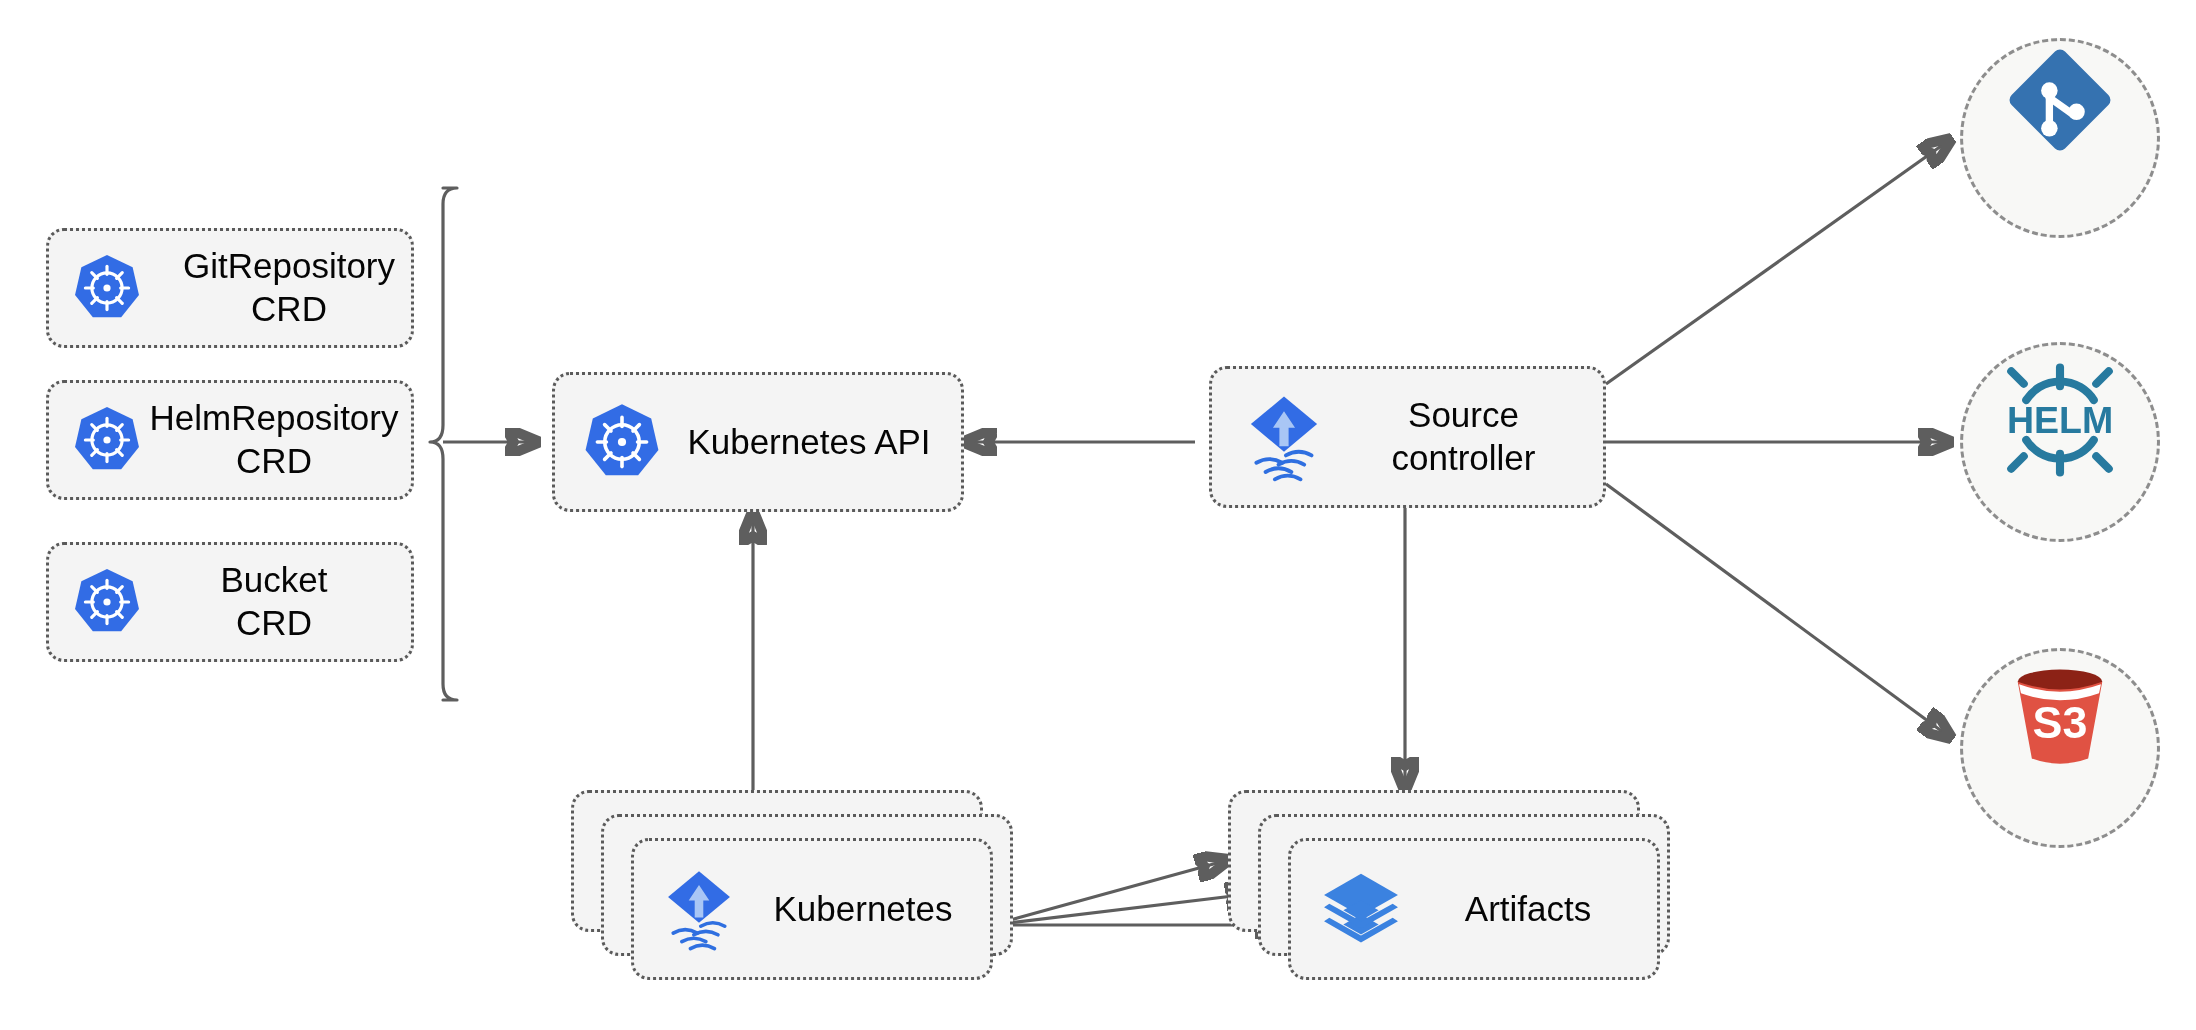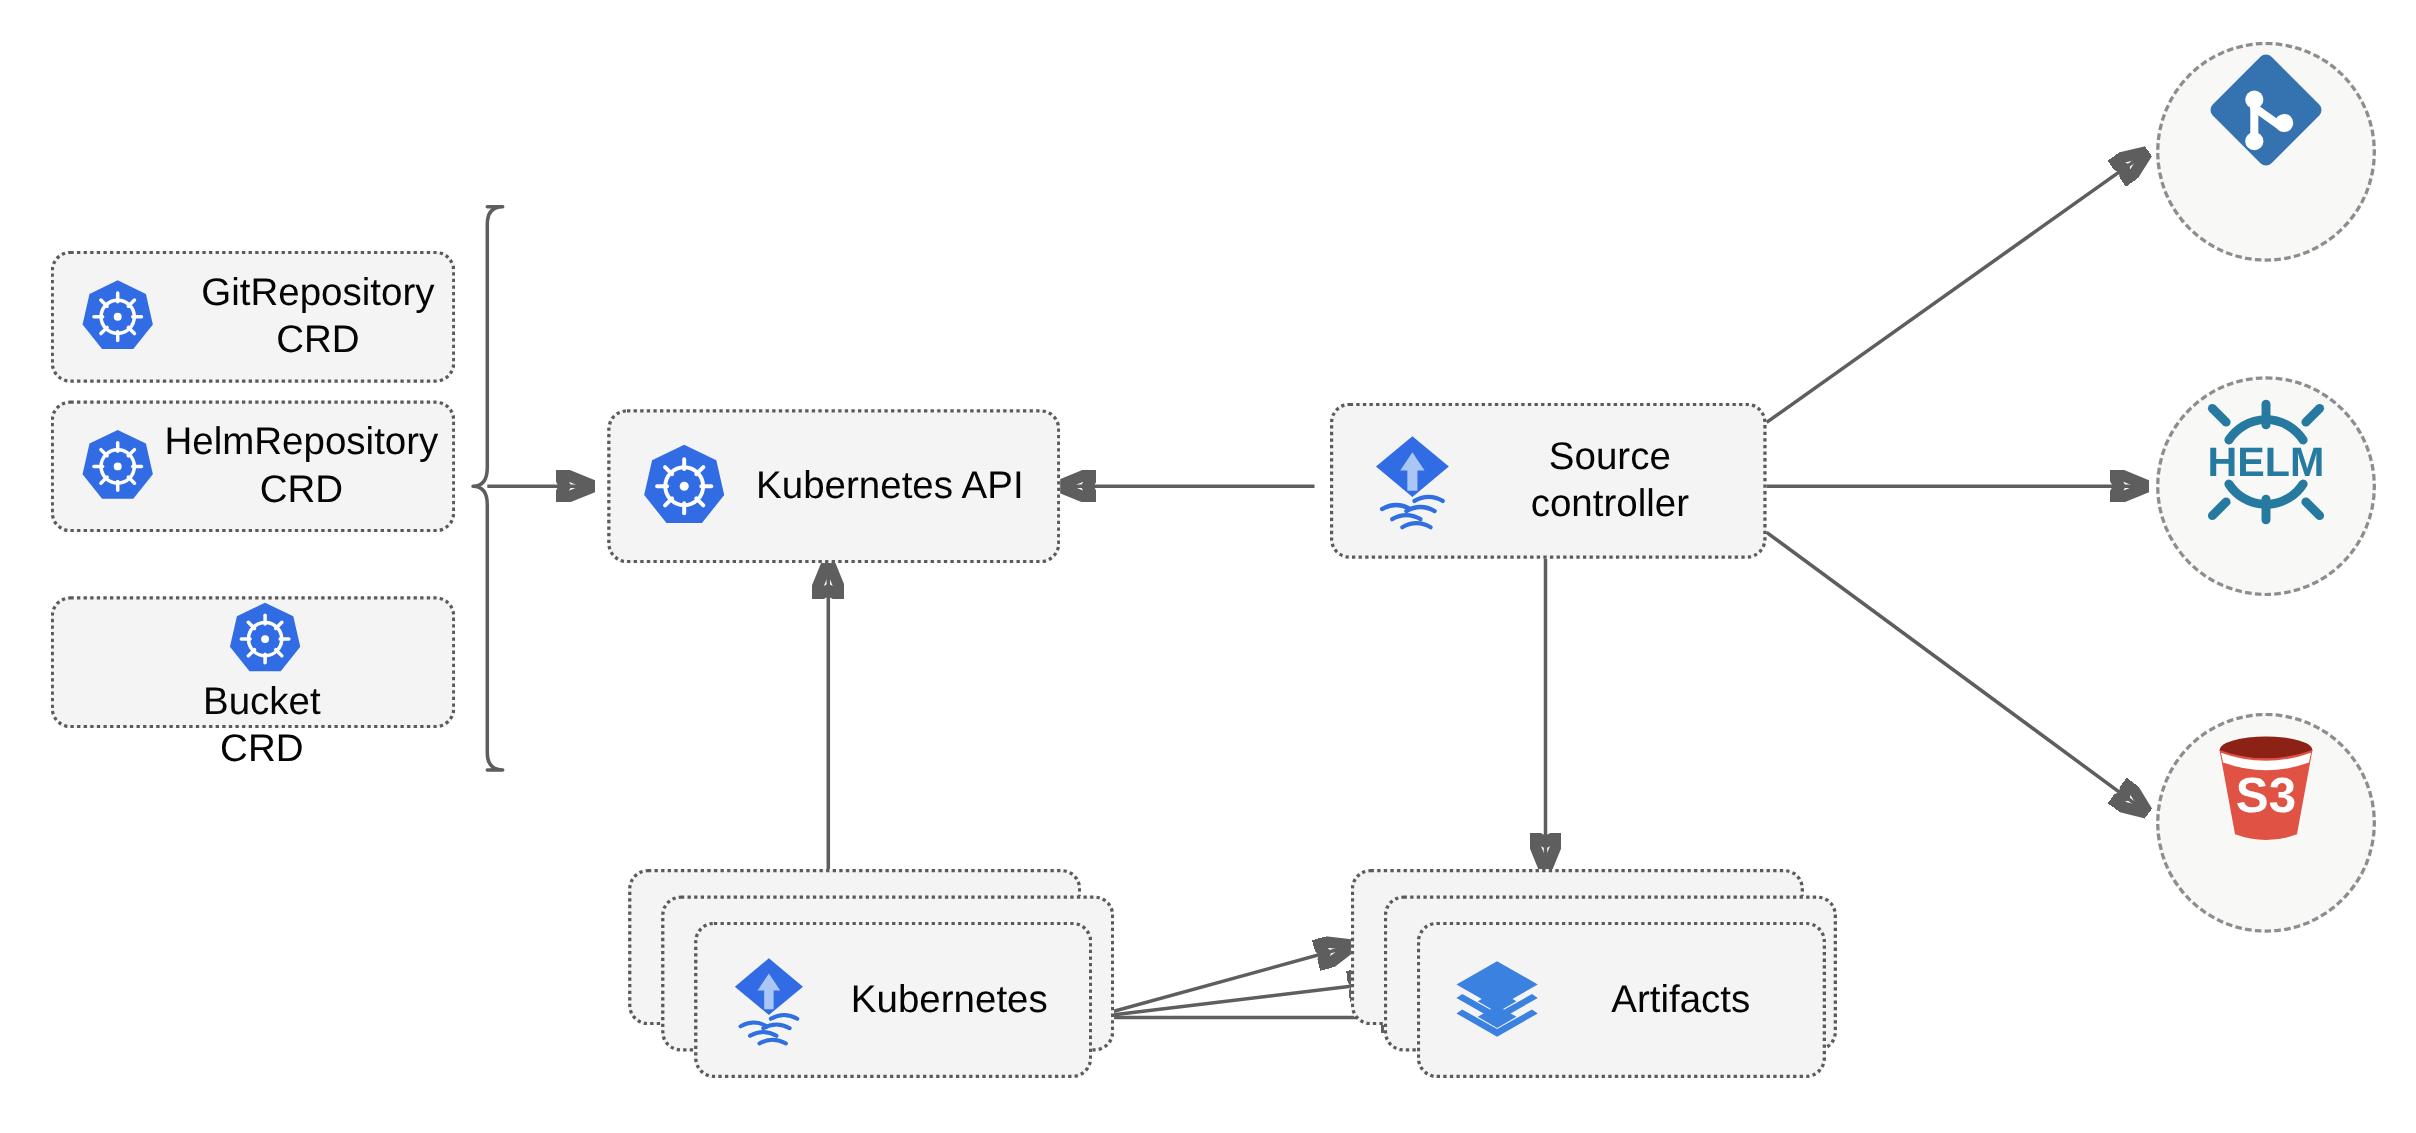--- a/index.html
+++ b/index.html
@@ -99,21 +99,21 @@
           <line x1="71.2" y1="28.8" x2="63.4" y2="36.6"></line>
           <line x1="36.6" y1="63.4" x2="28.8" y2="71.2"></line>
         </g>
         <circle cx="50" cy="50" r="5" fill="#ffffff"></circle>
       </svg>
     </span>
     <span class="label">GitRepository
 CRD</span>
   </div>
 
-  <div class="node" style="left:46px;top:364px;width:368px;height:120px;padding-left:22px;">
+  <div class="node" style="left:46px;top:380px;width:368px;height:120px;padding-left:22px;">
     <span class="icon">
       <svg width="72" height="72" viewBox="0 0 100 100" aria-hidden="true">
         <polygon points="50,4 85.6,21.2 94.4,59.8 69.7,90.7 30.3,90.7 5.6,59.8 14.4,21.2" fill="#326CE5"></polygon>
         <g fill="none" stroke="#ffffff" stroke-width="4.4" stroke-linecap="round">
           <circle cx="50" cy="50" r="21"></circle>
           <line x1="50" y1="20" x2="50" y2="31"></line>
             <line x1="50" y1="69" x2="50" y2="80"></line>
           <line x1="20" y1="50" x2="31" y2="50"></line>
             <line x1="69" y1="50" x2="80" y2="50"></line>
           <line x1="28.8" y1="28.8" x2="36.6" y2="36.6"></line>
@@ -121,21 +121,21 @@
           <line x1="71.2" y1="28.8" x2="63.4" y2="36.6"></line>
             <line x1="36.6" y1="63.4" x2="28.8" y2="71.2"></line>
         </g>
         <circle cx="50" cy="50" r="5" fill="#ffffff"></circle>
       </svg>
     </span>
     <span class="label">HelmRepository
 CRD</span>
   </div>
 
-  <div class="node" style="left:46px;top:542px;width:368px;height:120px;padding-left:22px;flex-direction:column;">
+  <div class="node" style="left:46px;top:542px;width:368px;height:120px;padding-left:22px;">
     <span class="icon">
       <svg width="72" height="72" viewBox="0 0 100 100" aria-hidden="true">
         <polygon points="50,4 85.6,21.2 94.4,59.8 69.7,90.7 30.3,90.7 5.6,59.8 14.4,21.2" fill="#326CE5"></polygon>
         <g fill="none" stroke="#ffffff" stroke-width="4.4" stroke-linecap="round">
           <circle cx="50" cy="50" r="21"></circle>
           <line x1="50" y1="20" x2="50" y2="31"></line>
             <line x1="50" y1="69" x2="50" y2="80"></line>
           <line x1="20" y1="50" x2="31" y2="50"></line>
             <line x1="69" y1="50" x2="80" y2="50"></line>
           <line x1="28.8" y1="28.8" x2="36.6" y2="36.6"></line>

